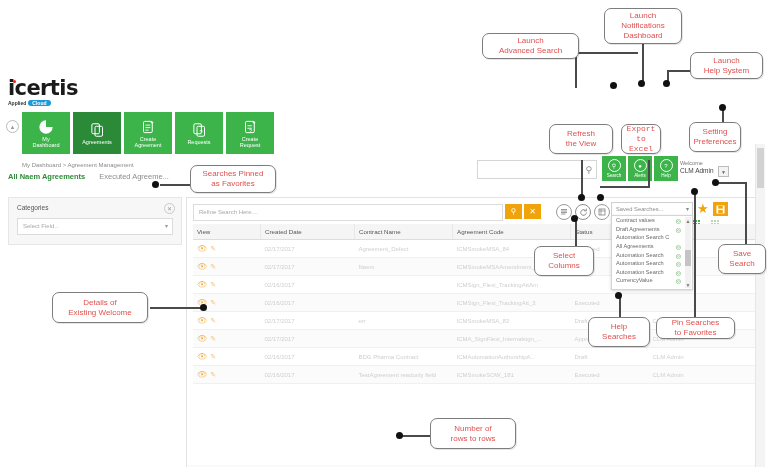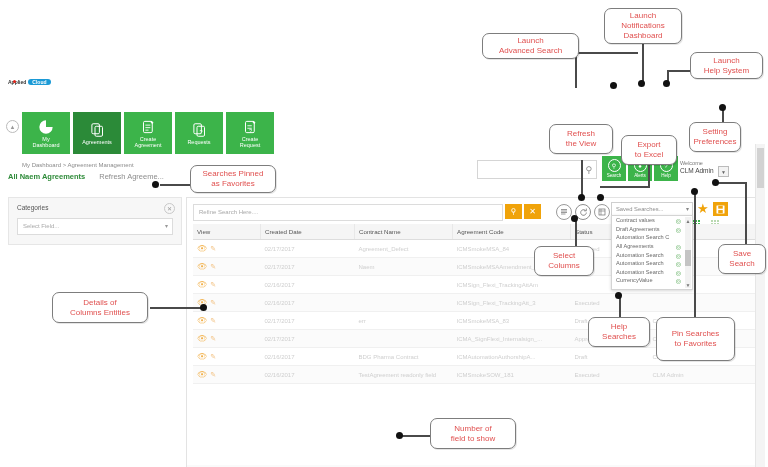--- a/index.html
+++ b/index.html
@@ -116,20 +116,21 @@
   .lead{position:absolute;background:#4a4a4a;z-index:55;}
   .dot{position:absolute;width:7px;height:7px;background:#111;border-radius:50%;z-index:56;}
 </style>
 </head>
 <body>
 
 <div id="app">
 
   <div class="logo">
     <div class="dot"></div>
+    <div class="word">icertis</div>
     <div class="tag">
       <span>Applied</span>
       <span class="pill">Cloud</span>
     </div>
   </div>
 
   <div class="collapse">▲</div>
 
   <div class="navwrap">
     <div class="tile">
@@ -192,21 +193,21 @@
   </div>
   <div class="welcome">
     <span>Welcome</span><br>
     <b>CLM Admin</b>
   </div>
   <div class="wcaret">▼</div>
 
   <div class="crumb">My Dashboard  &gt;  Agreement Management</div>
   <div class="favtabs">
     <div class="ft">All Naem Agreements</div>
-    <div class="ft dim">Refresh Agreeme...</div>
+    <div class="ft dim">Executed Agreeme...</div>
   </div>
 
   <div class="cats">
     <div class="hd">Categories</div>
     <div class="x">✕</div>
     <div class="sel">
       <span>Select Field...</span>
       <div class="cv">▾</div>
     </div>
   </div>
@@ -428,21 +429,21 @@
 Help System</div>
 
 <div class="lead" style="left:581px;top:160px;width:1.6px;height:37px;"></div>
 <div class="dot" style="left:578px;top:194px;"></div>
 <div class="cal" style="left:549px;top:124px;width:64px;height:30px;white-space:pre-line;">Refresh
 the View</div>
 
 <div class="lead" style="left:648px;top:160px;width:1.6px;height:28px;"></div>
 <div class="lead" style="left:600px;top:186px;width:49px;height:1.6px;"></div>
 <div class="dot" style="left:597px;top:194px;"></div>
-<div class="cal" style="left:621px;top:135px;width:56px;height:30px;white-space:pre-line;">Export
+<div class="cal" style="left:621px;top:124px;width:40px;height:30px;white-space:pre-line;font-family:Liberation Mono, monospace;">Export
 to Excel</div>
 
 <div class="lead" style="left:722px;top:106px;width:1.6px;height:16px;"></div>
 <div class="dot" style="left:719px;top:104px;"></div>
 <div class="cal" style="left:689px;top:122px;width:52px;height:30px;white-space:pre-line;">Setting
 Preferences</div>
 
 <div class="lead" style="left:160px;top:184px;width:43px;height:1.6px;"></div>
 <div class="dot" style="left:152px;top:181px;"></div>
 <div class="cal" style="left:190px;top:165px;width:86px;height:28px;white-space:pre-line;">Searches Pinned
@@ -453,30 +454,30 @@
 <div class="cal" style="left:534px;top:246px;width:60px;height:30px;white-space:pre-line;">Select
 Columns</div>
 
 <div class="lead" style="left:619px;top:295px;width:1.6px;height:22px;"></div>
 <div class="dot" style="left:615px;top:292px;"></div>
 <div class="cal" style="left:588px;top:317px;width:62px;height:30px;white-space:pre-line;">Help
 Searches</div>
 
 <div class="lead" style="left:694px;top:192px;width:1.6px;height:125px;"></div>
 <div class="dot" style="left:691px;top:188px;"></div>
-<div class="cal" style="left:656px;top:317px;width:79px;height:44px;white-space:pre-line;">Pin Searches
+<div class="cal" style="left:656px;top:317px;width:79px;height:22px;white-space:pre-line;">Pin Searches
 to Favorites</div>
 
 <div class="lead" style="left:745px;top:182px;width:1.6px;height:62px;"></div>
 <div class="lead" style="left:716px;top:182px;width:30px;height:1.6px;"></div>
 <div class="dot" style="left:712px;top:179px;"></div>
 <div class="cal" style="left:718px;top:244px;width:48px;height:30px;white-space:pre-line;">Save
 Search</div>
 
 <div class="lead" style="left:150px;top:307px;width:54px;height:1.6px;"></div>
 <div class="dot" style="left:200px;top:304px;"></div>
 <div class="cal" style="left:52px;top:292px;width:96px;height:31px;white-space:pre-line;">Details of
-Columns Entities</div>
+Existing Welcome</div>
 
 <div class="lead" style="left:400px;top:435px;width:32px;height:1.6px;"></div>
 <div class="dot" style="left:396px;top:432px;"></div>
 <div class="cal" style="left:430px;top:418px;width:86px;height:31px;white-space:pre-line;">Number of
-field to show</div>
+rows to rows</div>
 
 </body></html>

